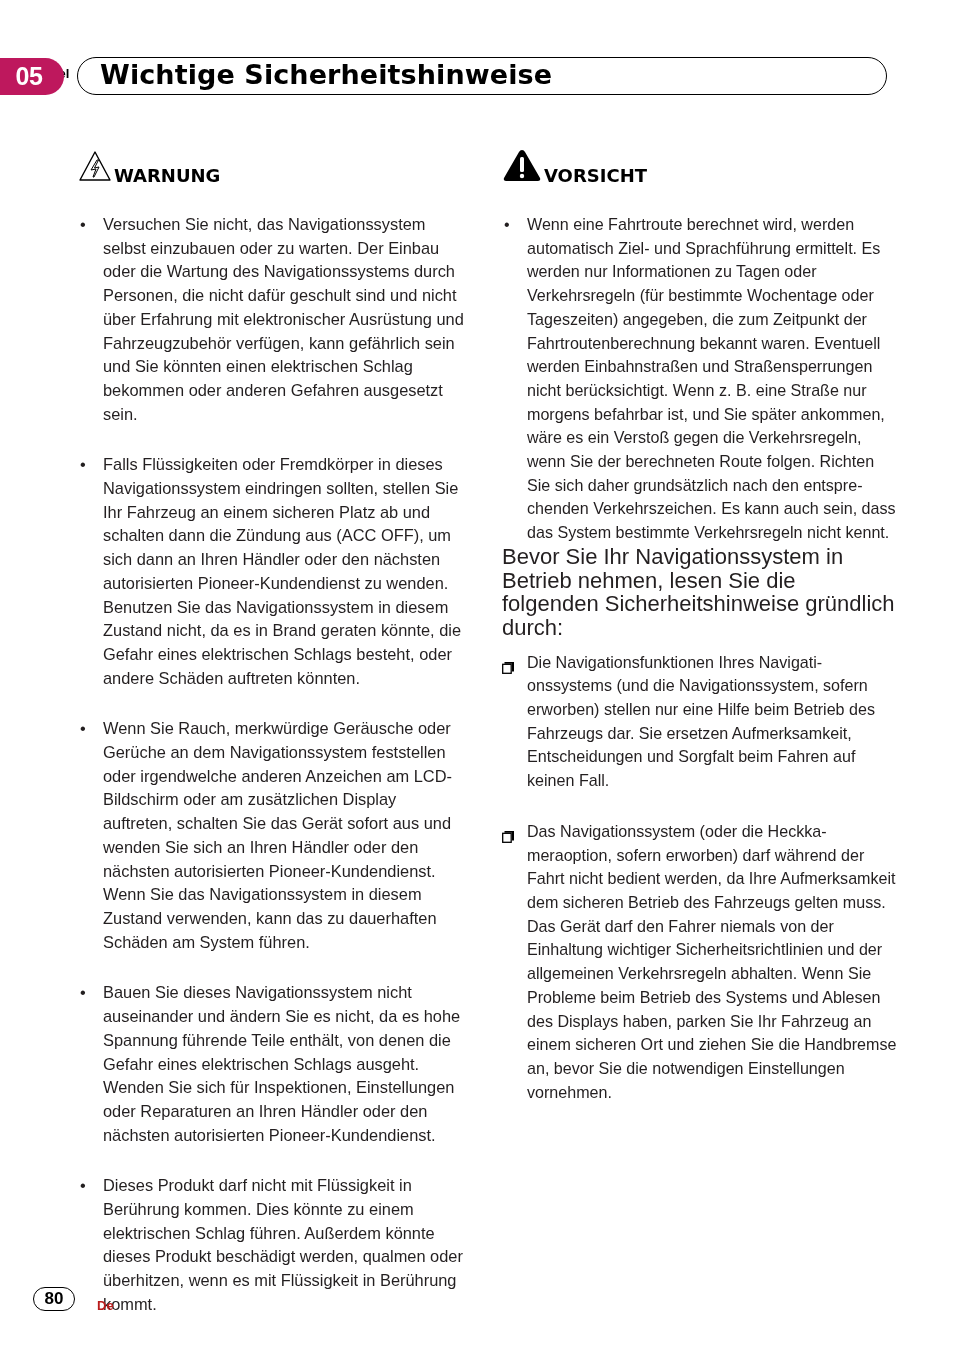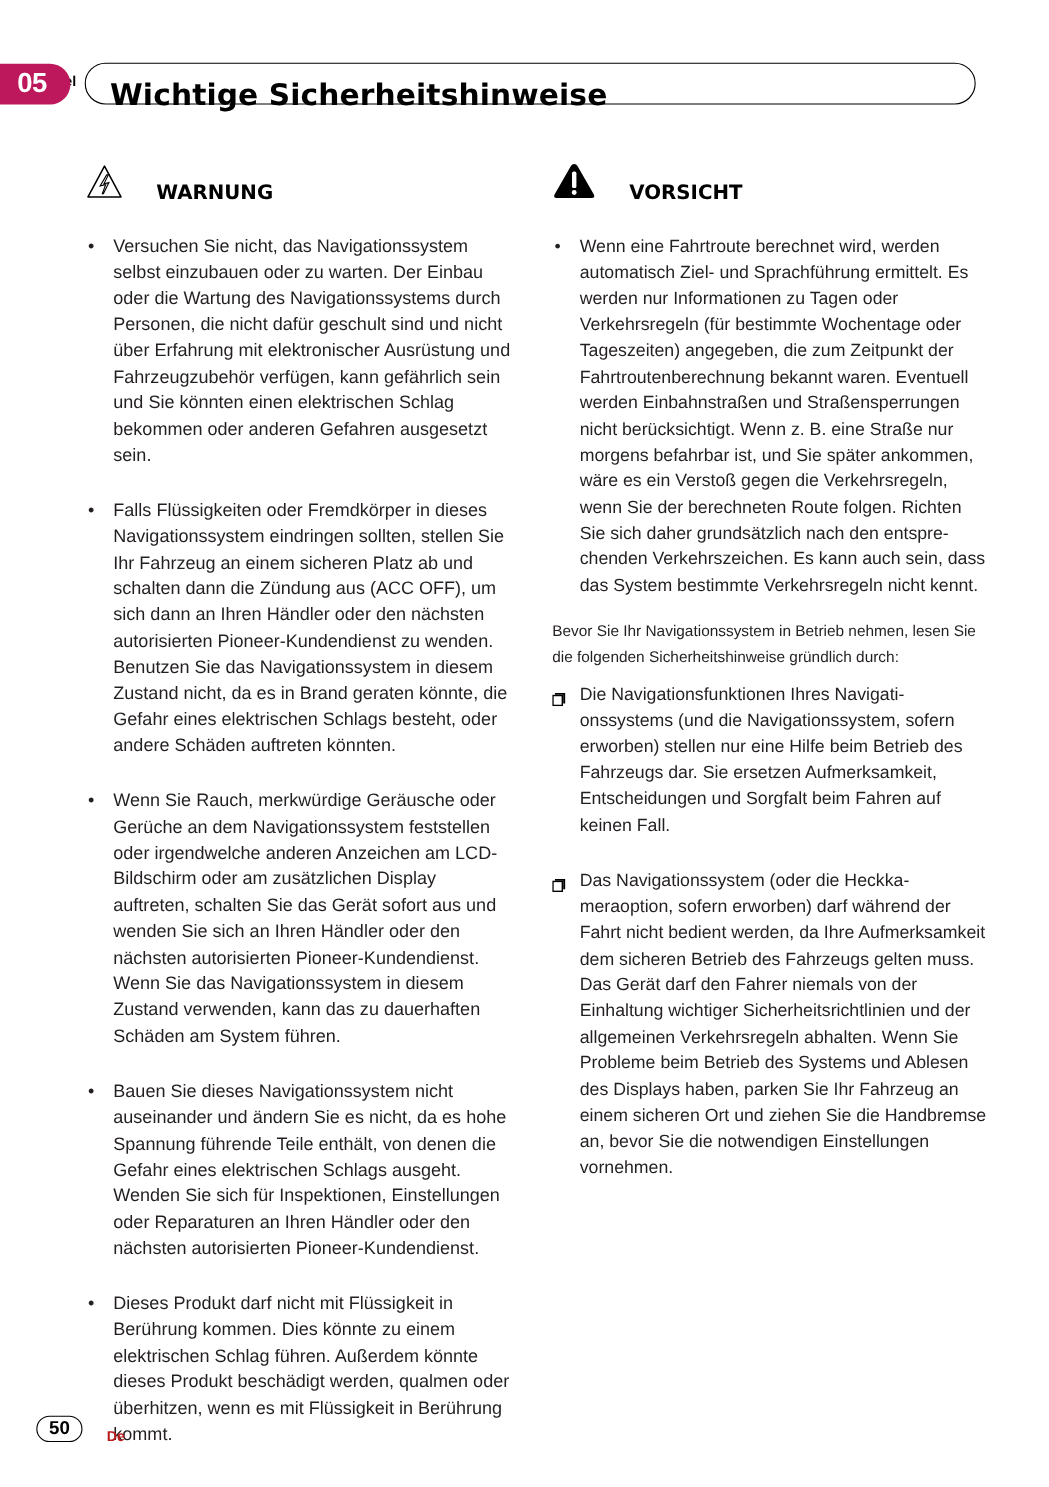--- a/index.html
+++ b/index.html
@@ -19,44 +19,42 @@
       padding-right: 6px; box-sizing: border-box; letter-spacing: -0.5px;
     }
     .title-box {
       position: absolute; left: 77px; top: 57px; width: 810px; height: 38px;
       border: 1.4px solid #000; border-radius: 19px; box-sizing: border-box;
     }
     .title-text {
       position: absolute; left: 22px; top: 1px;
       font-size: 27px; font-weight: bold; color: #000; letter-spacing: 0.1px;
       font-family: "DejaVu Sans", sans-serif;
-      margin-top: 12px;
     }
     .col { position: absolute; top: 150px; }
     .col-left { left: 78px; width: 390px; }
     .col-right { left: 502px; width: 395px; }
     .heading {
       display: flex; align-items: flex-end; height: 36px;
       font-weight: bold; font-size: 18px; color: #000;
       font-family: "DejaVu Sans", sans-serif;
-      gap: 28px;
     }
     .heading svg { margin-right: 2px; }
     .heading-text { line-height: 20px; padding-bottom: 0px; }
     ul.list { list-style: none; margin: 0; padding: 0; }
     ul.list li {
       position: relative; padding-left: 25px;
       font-size: 16.4px; line-height: 23.7px; color: #231f20;
     }
     ul.list li .bullet {
       position: absolute; left: 2px; top: 0;
     }
     .col-right ul.list li { font-size: 16.1px; }
     .para {
-      font-size: 14px; line-height: 23.7px; margin-top: 17px;
+      font-size: 22px; line-height: 23.7px; margin-top: 0;
     }
     ul.check li { font-size: 16.8px; }
     ul.check li .bullet {
       position: absolute; left: 0px; top: 6px; width: 11px; height: 11px;
     }
     .footer-page {
       position: absolute; left: 33px; top: 1287px; width: 42px; height: 24px;
       border: 1.4px solid #000; border-radius: 12px; box-sizing: border-box;
       font-weight: bold; font-size: 17px; color: #000;
       display: flex; align-items: center; justify-content: center;
@@ -143,14 +141,14 @@
         <svg width="12" height="12" viewBox="0 0 12 12">
             <rect x="0.7" y="2.3" width="8.5" height="9" fill="none" stroke="#000" stroke-width="1.3"></rect>
             <path d="M2.5 0.7 H11 V9.5" fill="none" stroke="#000" stroke-width="2"></path>
           </svg>
       </span>
       <span class="li-text">Das Navigationssystem (oder die Heckka­meraoption, sofern erworben) darf wäh­rend der Fahrt nicht bedient werden, da Ihre Aufmerksamkeit dem sicheren Betrieb des Fahrzeugs gelten muss. Das Gerät darf den Fahrer niemals von der Einhaltung wichtiger Sicherheitsrichtlinien und der all­gemeinen Verkehrsregeln abhalten. Wenn Sie Probleme beim Betrieb des Systems und Ablesen des Displays haben, parken Sie Ihr Fahrzeug an einem sicheren Ort und ziehen Sie die Handbremse an, bevor Sie die notwendigen Einstellungen vorneh­men.</span>
     </li>
   </ul>
 </section>
 
-<div class="footer-page">50</div>
+<div class="footer-page">80</div>
 <div class="footer-lang">De</div>
 
 </body></html>

